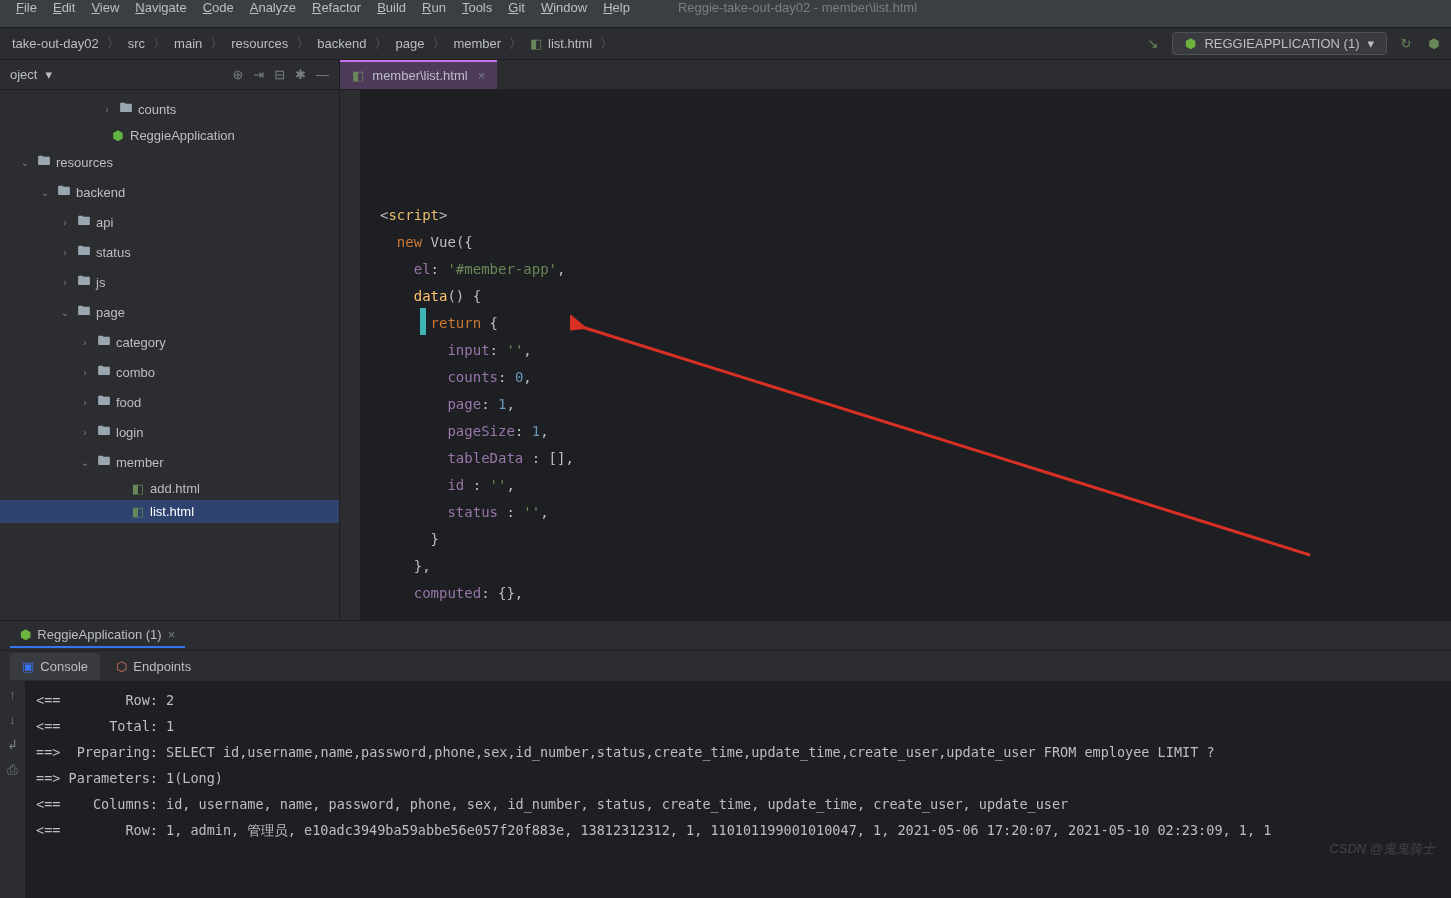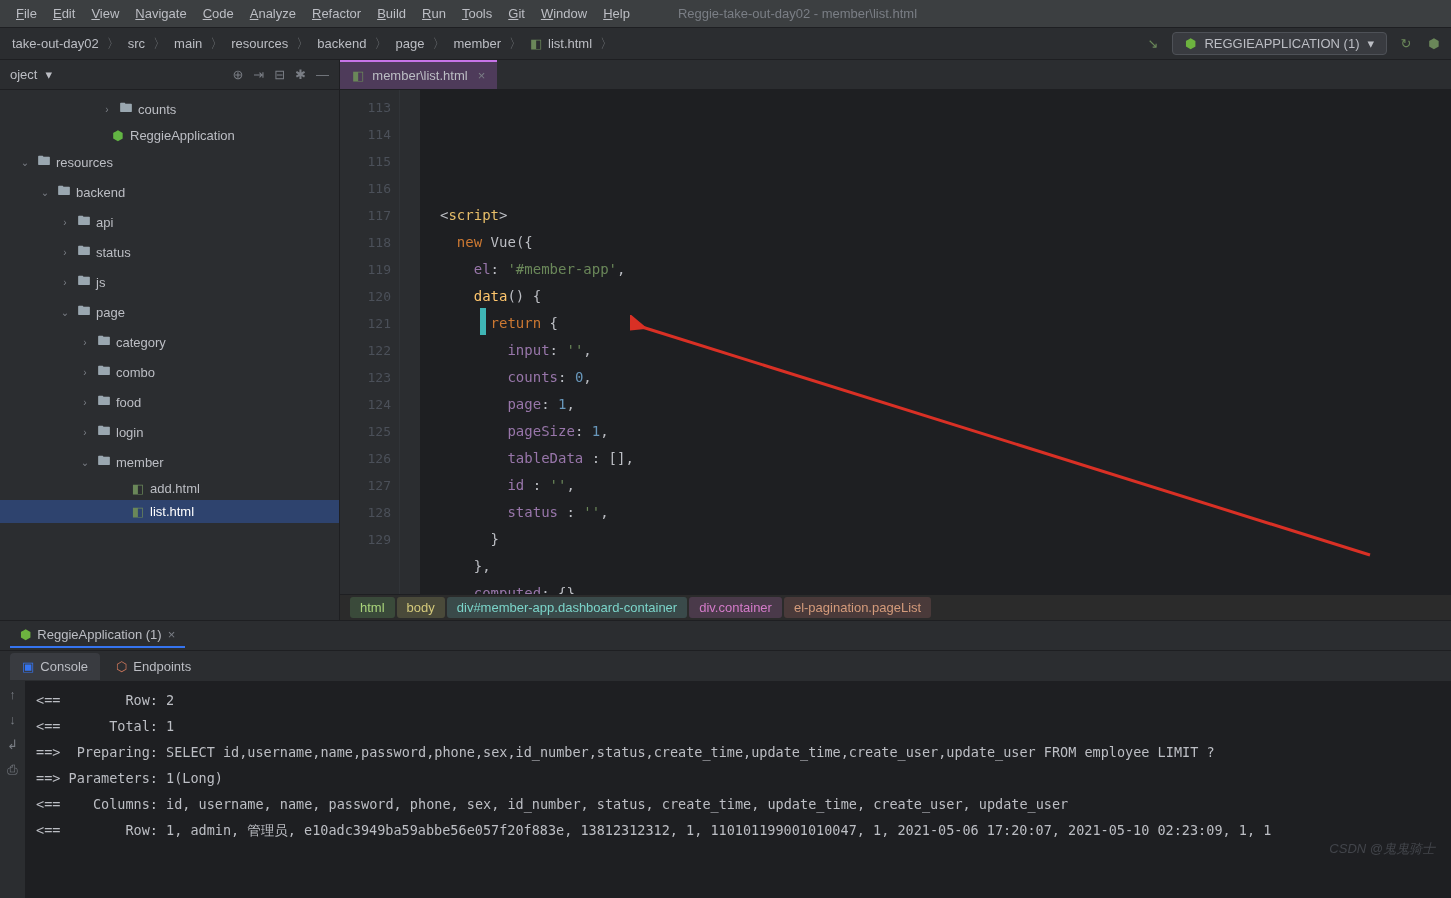--- a/index.html
+++ b/index.html
@@ -10,21 +10,21 @@
   color: #bcbec4;
   width: 1451px;
   height: 898px;
   overflow: hidden;
   position: relative;
 }
 .menu-bar {
   height: 28px;
   background: #3c3f41;
   display: flex;
-  align-items: center;
+  align-items: flex-start;
   padding: 0 8px;
   border-bottom: 1px solid #1e1f22;
 }
 .menu-item {
   padding: 3px 8px;
   cursor: pointer;
   color: #bcbec4;
 }
 .menu-item u { text-decoration: underline; }
 .window-title {
@@ -394,58 +394,34 @@
 
   <div class="editor-area">
     <div class="editor-tabs">
       <div class="editor-tab">
         <span class="file-icon-sm html-ic">◧</span>
         <span>member\list.html</span>
         <span class="close">×</span>
       </div>
     </div>
     <div class="editor-body">
-      <div class="gutter" id="gutter">113
-114
-115
-116
-117
-118
-119
-120
-121
-122
-123
-124
-125
-126
-127
-128
-129</div>
       <div class="fold-strip"></div>
       <div class="code" id="code">
         <div class="gutter-change" style="top:218px;height:27px"></div>
         <svg class="red-arrow" width="760" height="300" style="left:210px;top:225px">
           <defs>
               <marker id="ah" markerWidth="12" markerHeight="12" refX="2" refY="6" orient="auto">
                 <path d="M12,1 L0,6 L12,11 Z" fill="#d93025"></path>
               </marker>
             </defs>
           <line x1="740" y1="240" x2="12" y2="12" stroke="#d93025" stroke-width="3" marker-end="url(#ah)"></line>
         </svg>
         <div id="code-lines"><div><span>&lt;</span><span class="tag">script</span><span>&gt;</span></div><div><span>  </span><span class="kw">new </span><span>Vue</span><span>({</span></div><div><span>    </span><span class="prop">el</span><span>: </span><span class="str">'#member-app'</span><span>,</span></div><div><span>    </span><span class="fn">data</span><span>() {</span></div><div><span>      </span><span class="kw">return </span><span>{</span></div><div><span>        </span><span class="prop">input</span><span>: </span><span class="str">''</span><span>,</span></div><div><span>        </span><span class="prop">counts</span><span>: </span><span class="num">0</span><span>,</span></div><div><span>        </span><span class="prop">page</span><span>: </span><span class="num">1</span><span>,</span></div><div><span>        </span><span class="prop">pageSize</span><span>: </span><span class="num">1</span><span>,</span></div><div><span>        </span><span class="prop">tableData </span><span>: [],</span></div><div><span>        </span><span class="prop">id </span><span>: </span><span class="str">''</span><span>,</span></div><div><span>        </span><span class="prop">status </span><span>: </span><span class="str">''</span><span>,</span></div><div><span>      }</span></div><div><span>    },</span></div><div><span>    </span><span class="prop">computed</span><span>: {},</span></div></div>
       </div>
     </div>
-    <div class="breadcrumb-bar" id="elbc">
-        <span class="bc-item bc-html">html</span>
-        <span class="bc-item bc-body">body</span>
-        <span class="bc-item bc-div1">div#member-app.dashboard-container</span>
-        <span class="bc-item bc-div2">div.container</span>
-        <span class="bc-item bc-el">el-pagination.pageList</span>
-      </div>
   </div>
 </div>
 
 <div class="run-panel">
   <div class="run-tabs">
     <div class="run-tab active">
       <span style="color:#6db33f">⬢</span>
       <span>ReggieApplication (1)</span>
       <span class="close">×</span>
     </div>

